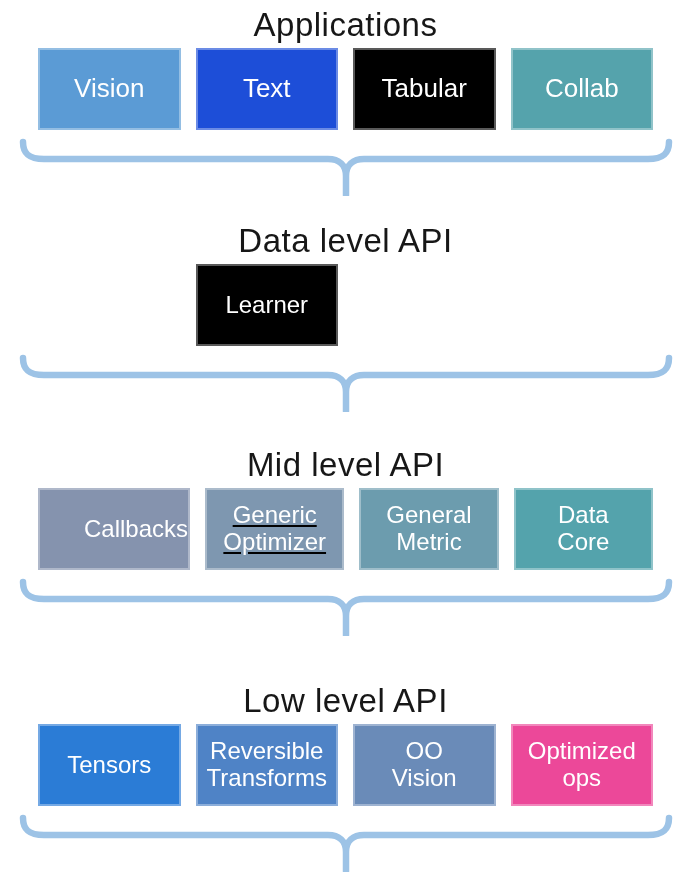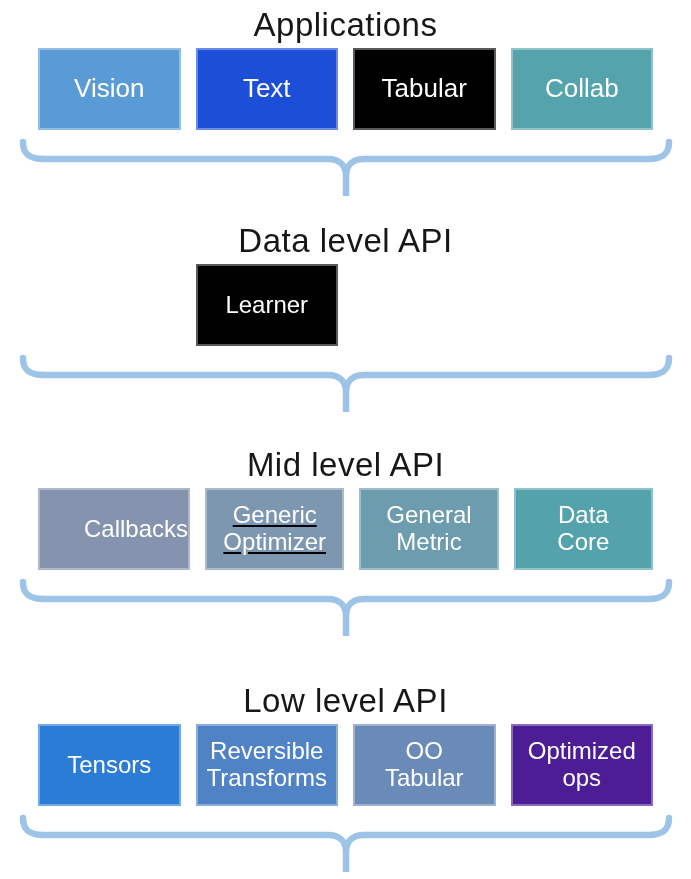--- a/index.html
+++ b/index.html
@@ -123,23 +123,23 @@
       <div class="row">
         <div class="box" style="background: rgb(43, 124, 214); grid-column: 1;">
           <span class="box-label">Tensors</span>
         </div>
         <div class="box" style="background: rgb(79, 131, 198); grid-column: 2;">
           <span class="box-label">Reversible
 Transforms</span>
         </div>
         <div class="box" style="background: rgb(106, 139, 184); grid-column: 3;">
           <span class="box-label">OO
-Tabular</span>
+Vision</span>
         </div>
-        <div class="box" style="background: #4c1d95; grid-column: 4;">
+        <div class="box" style="background: #ec4899; grid-column: 4;">
           <span class="box-label">Optimized
 ops</span>
         </div>
       </div>
       <svg width="656" height="58" viewBox="0 0 656 58" class="brace">
         <path d="M 5 4 C 5 15, 10 21, 26 21 L 310 21 C 321 21, 328 27, 328 38 L 328 57 M 651 4 C 651 15, 646 21, 630 21 L 346 21 C 335 21, 328 27, 328 38" fill="none" stroke="#9DC3E6" stroke-width="6.5" stroke-linecap="round" stroke-linejoin="round"></path>
       </svg>
     </div>
   </div>
 

